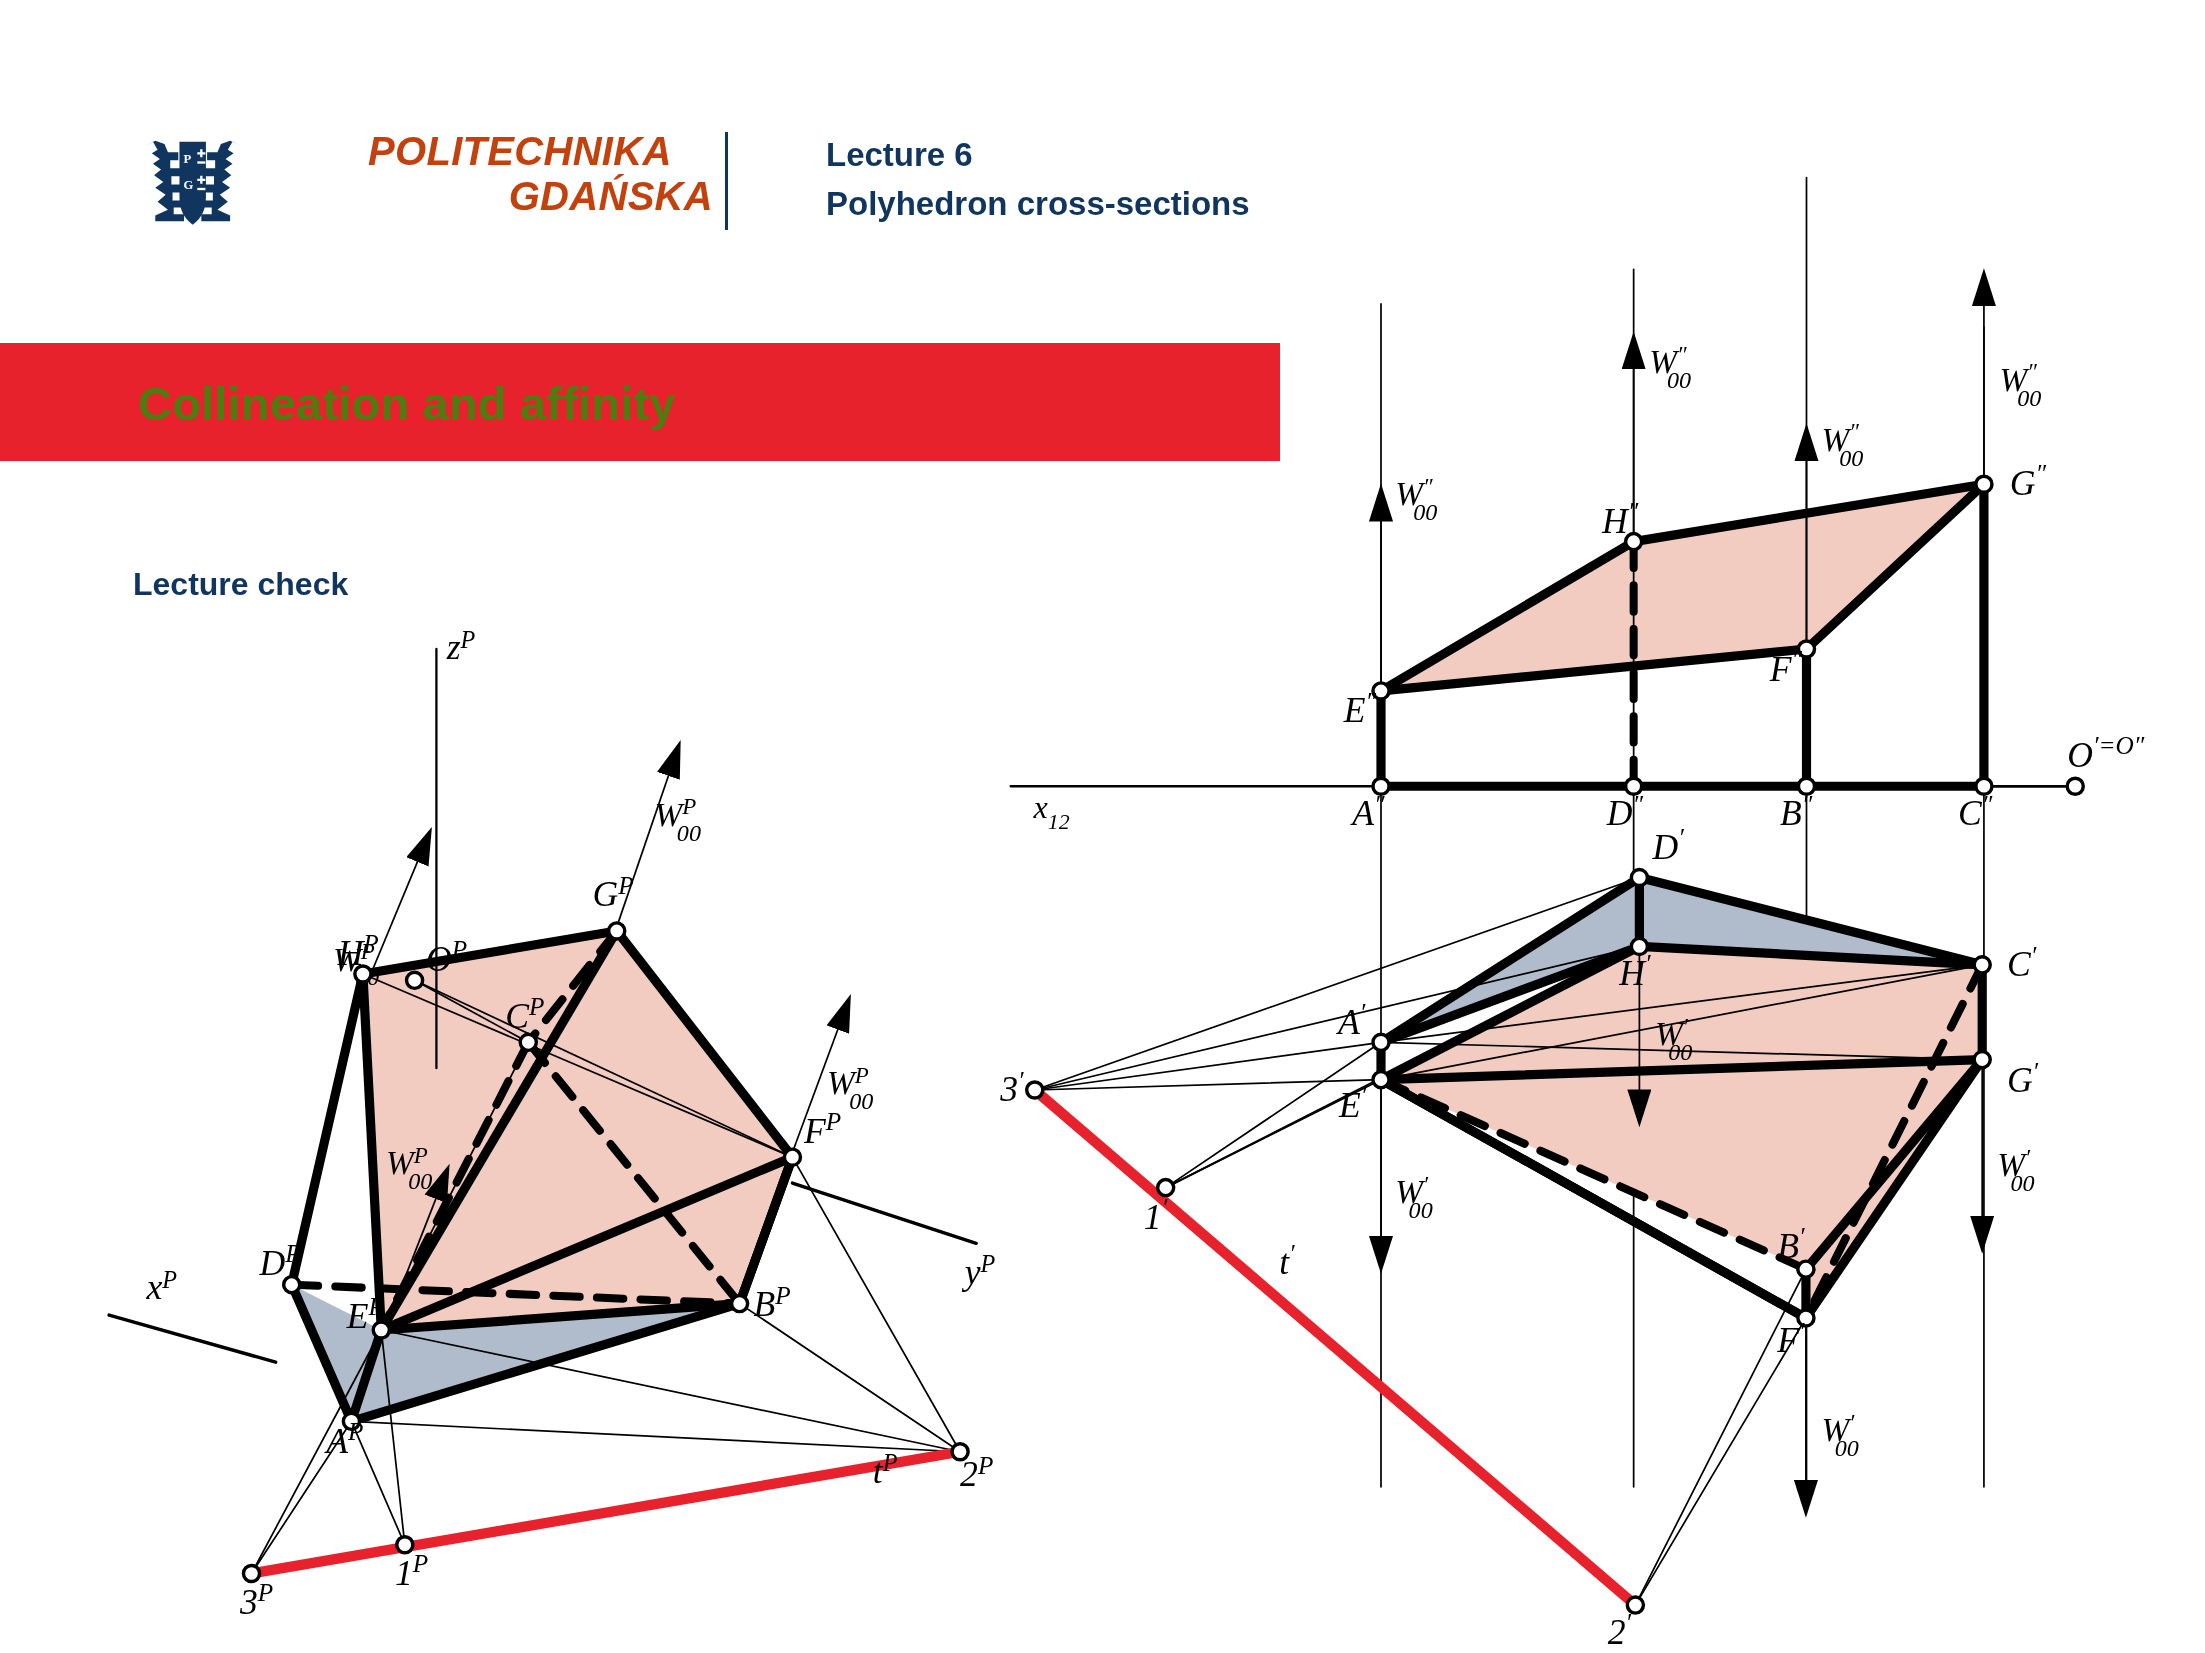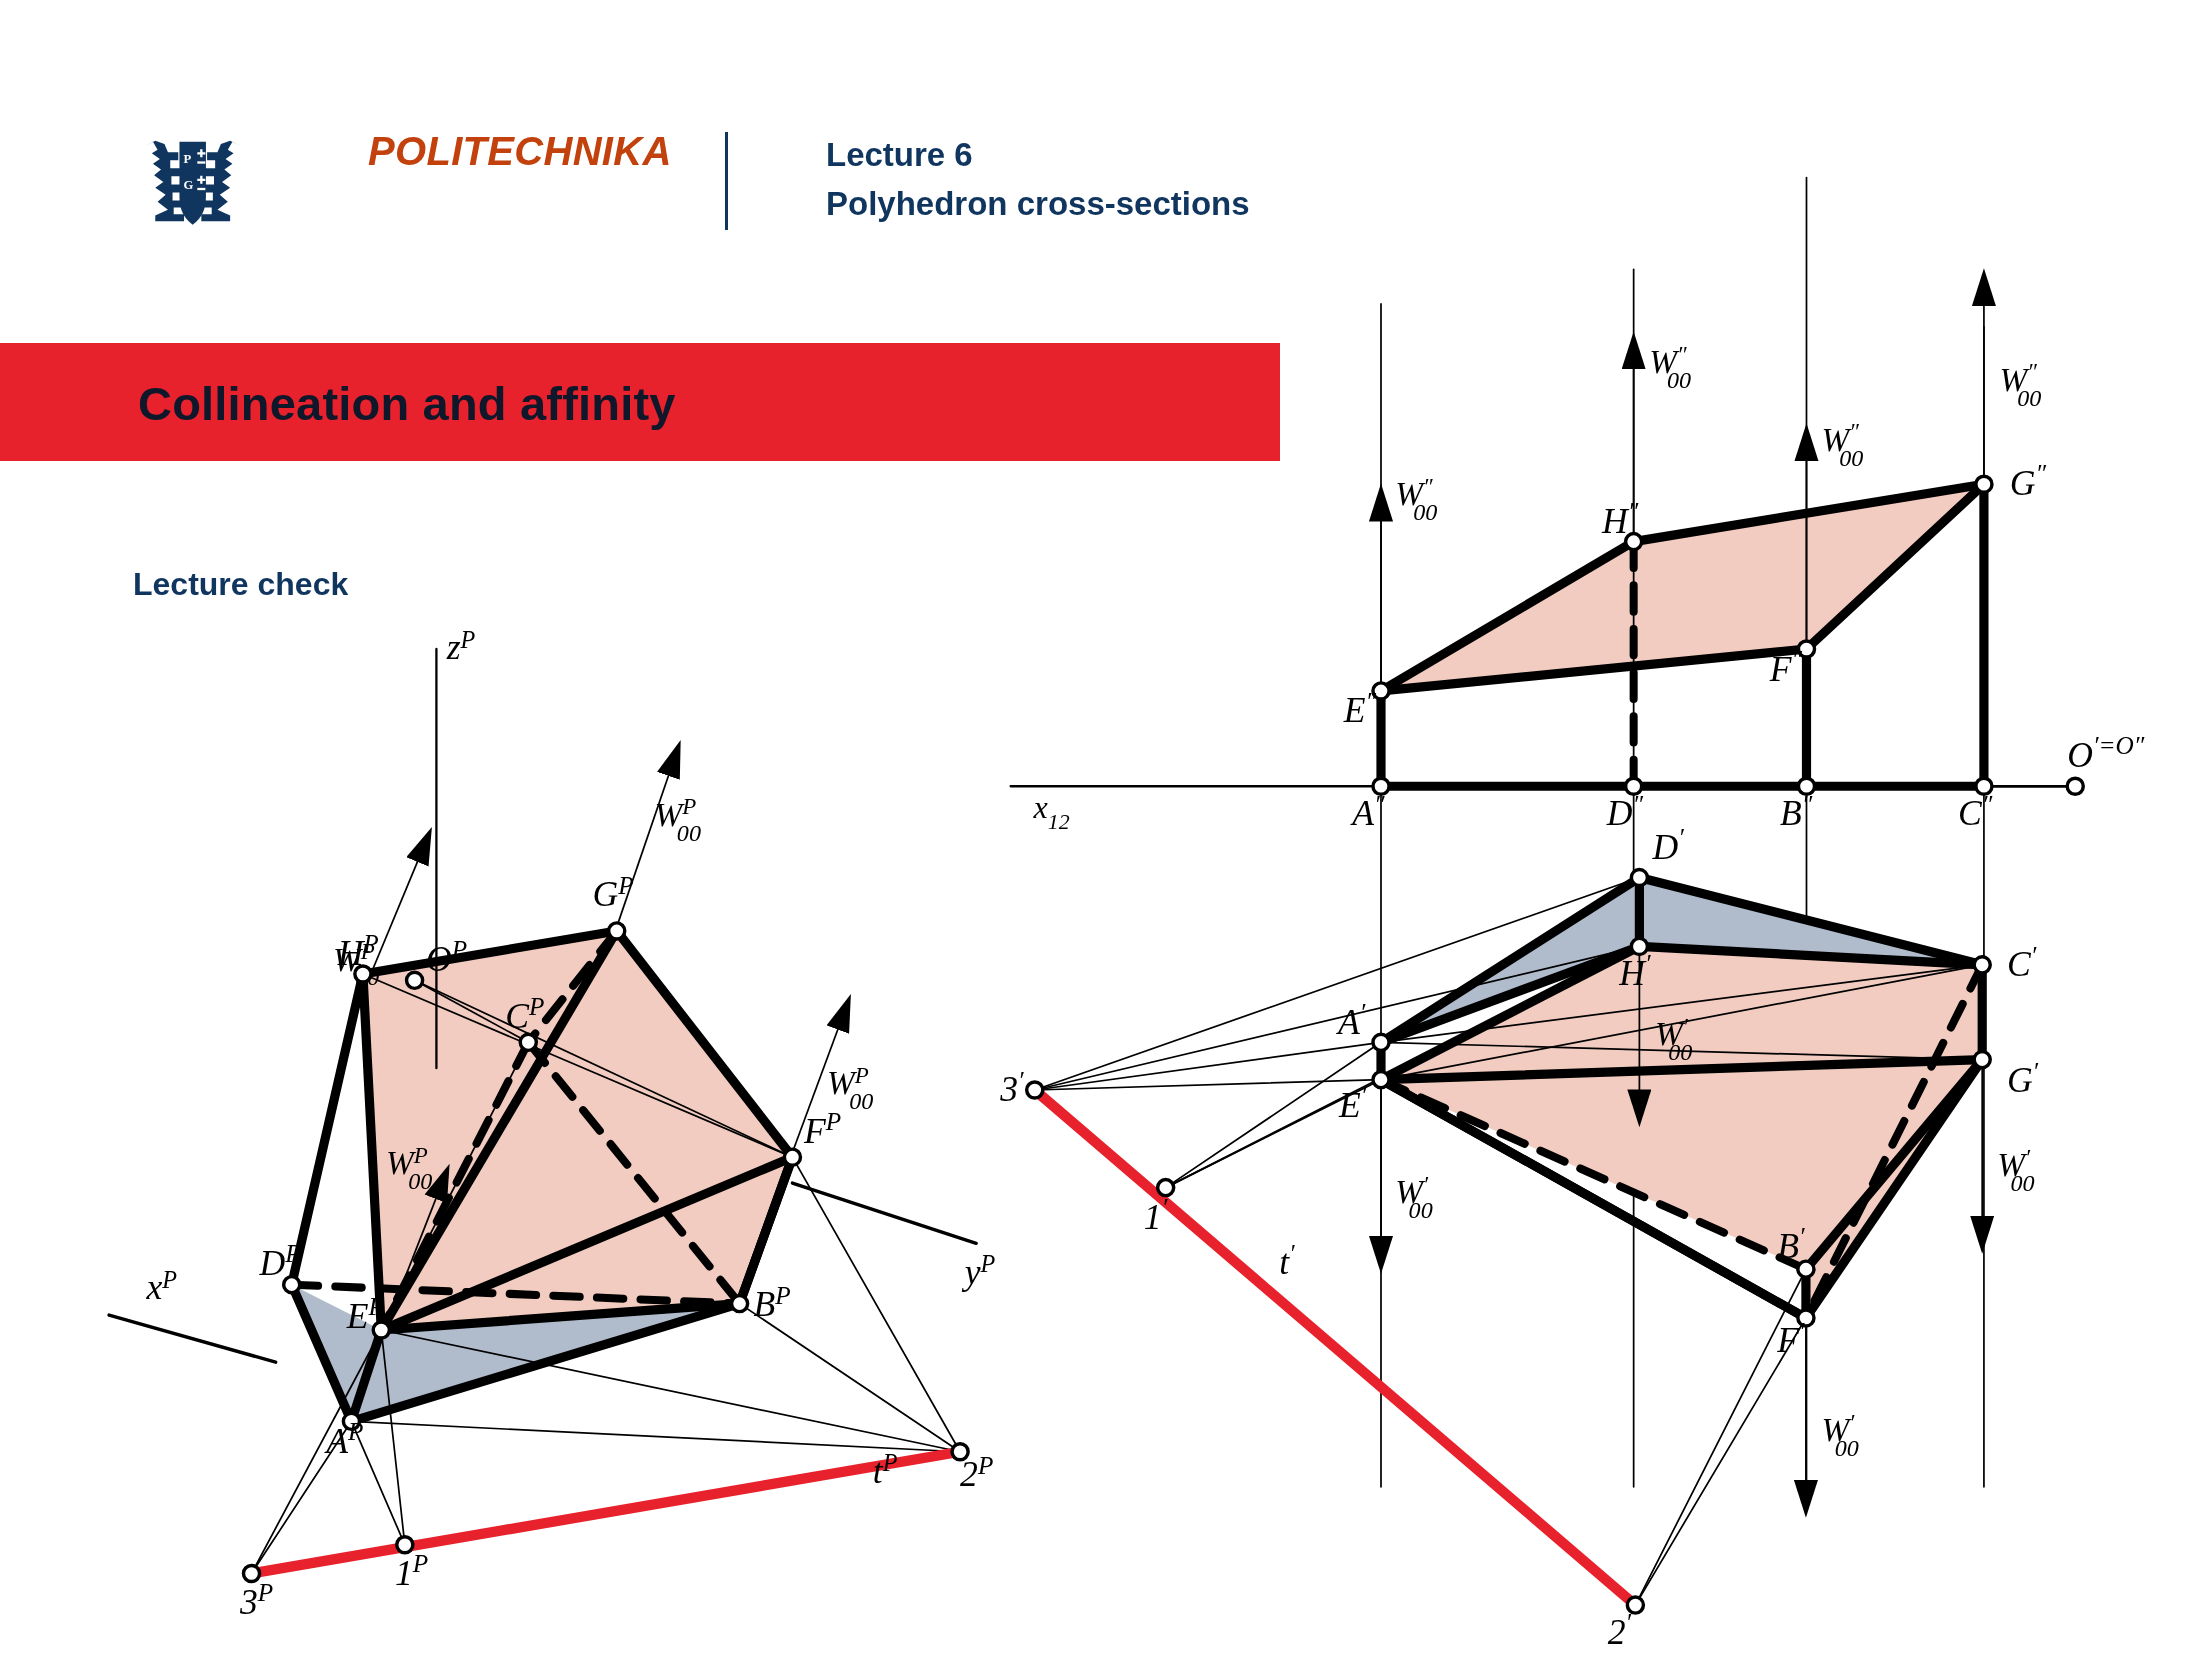--- a/index.html
+++ b/index.html
@@ -14,21 +14,21 @@
              letter-spacing:0.3px;font-style:italic;}
   #logo-text .l2{display:block;text-align:right;}
   #header-divider{position:absolute;left:725px;top:132px;width:3.4px;height:98px;background:#10365F;}
   #lecture-block{position:absolute;left:798px;top:131px;color:#10365F;
                  font-size:33px;font-weight:bold;line-height:1.48;margin-left:28px;}
 
   
   #title-banner{position:absolute;left:0;top:343px;width:1280px;height:118px;
                 background:#E8222C;}
   #title-banner-text{position:absolute;left:138px;top:376px;
-                     color:#0f172a;font-size:47px;font-weight:bold;letter-spacing:0.2px;}
+                     color:#4d7c0f;font-size:47px;font-weight:bold;letter-spacing:0.2px;}
 
   
   #section-subtitle{position:absolute;left:133px;top:566px;color:#10365F;
                     font-size:32px;font-weight:bold;}
 
   
   #drawing{position:absolute;left:0;top:0;width:2205px;height:1654px;}
   text.lbl{font-family:"Liberation Serif",serif;font-style:italic;fill:#000;}
 </style>
 </head>
@@ -62,20 +62,21 @@
         <path d="M103 42 h14 M110 35 v14"></path>
         <path d="M103 88 h14 M110 81 v14"></path>
         <path d="M103 58 h14"></path>
         <path d="M103 104 h14"></path>
       </g>
     </svg>
   </div>
 
   <div id="logo-text">
     <span class="l1">POLITECHNIKA</span>
+    <span class="l2">GDAŃSKA</span>
   </div>
 
   <div id="header-divider"></div>
 
   <div id="lecture-block">
     <div>Lecture 6</div>
     <div>Polyhedron cross-sections</div>
   </div>
 </div>
 

